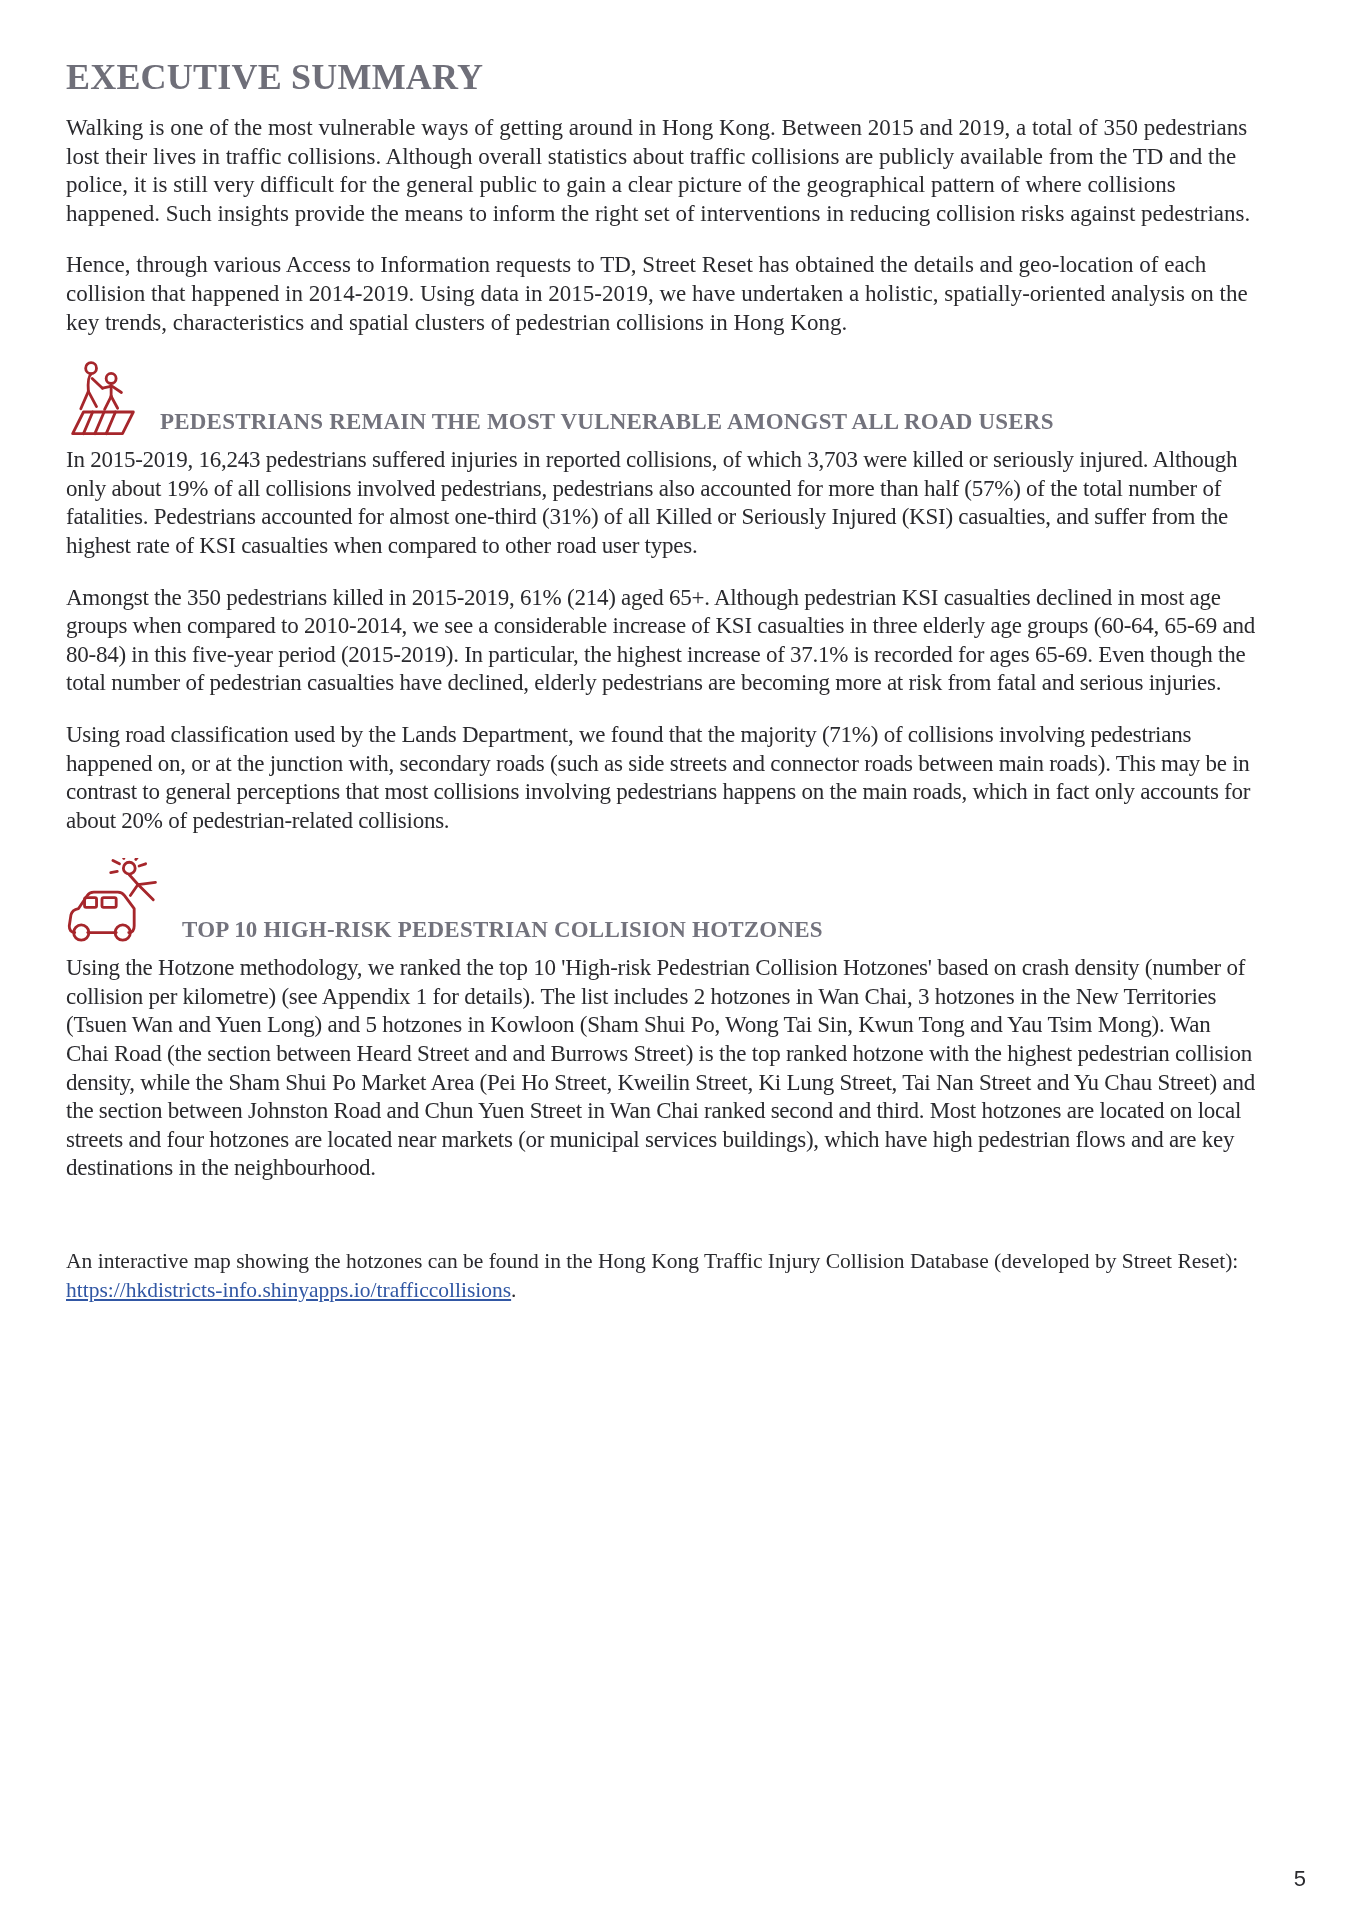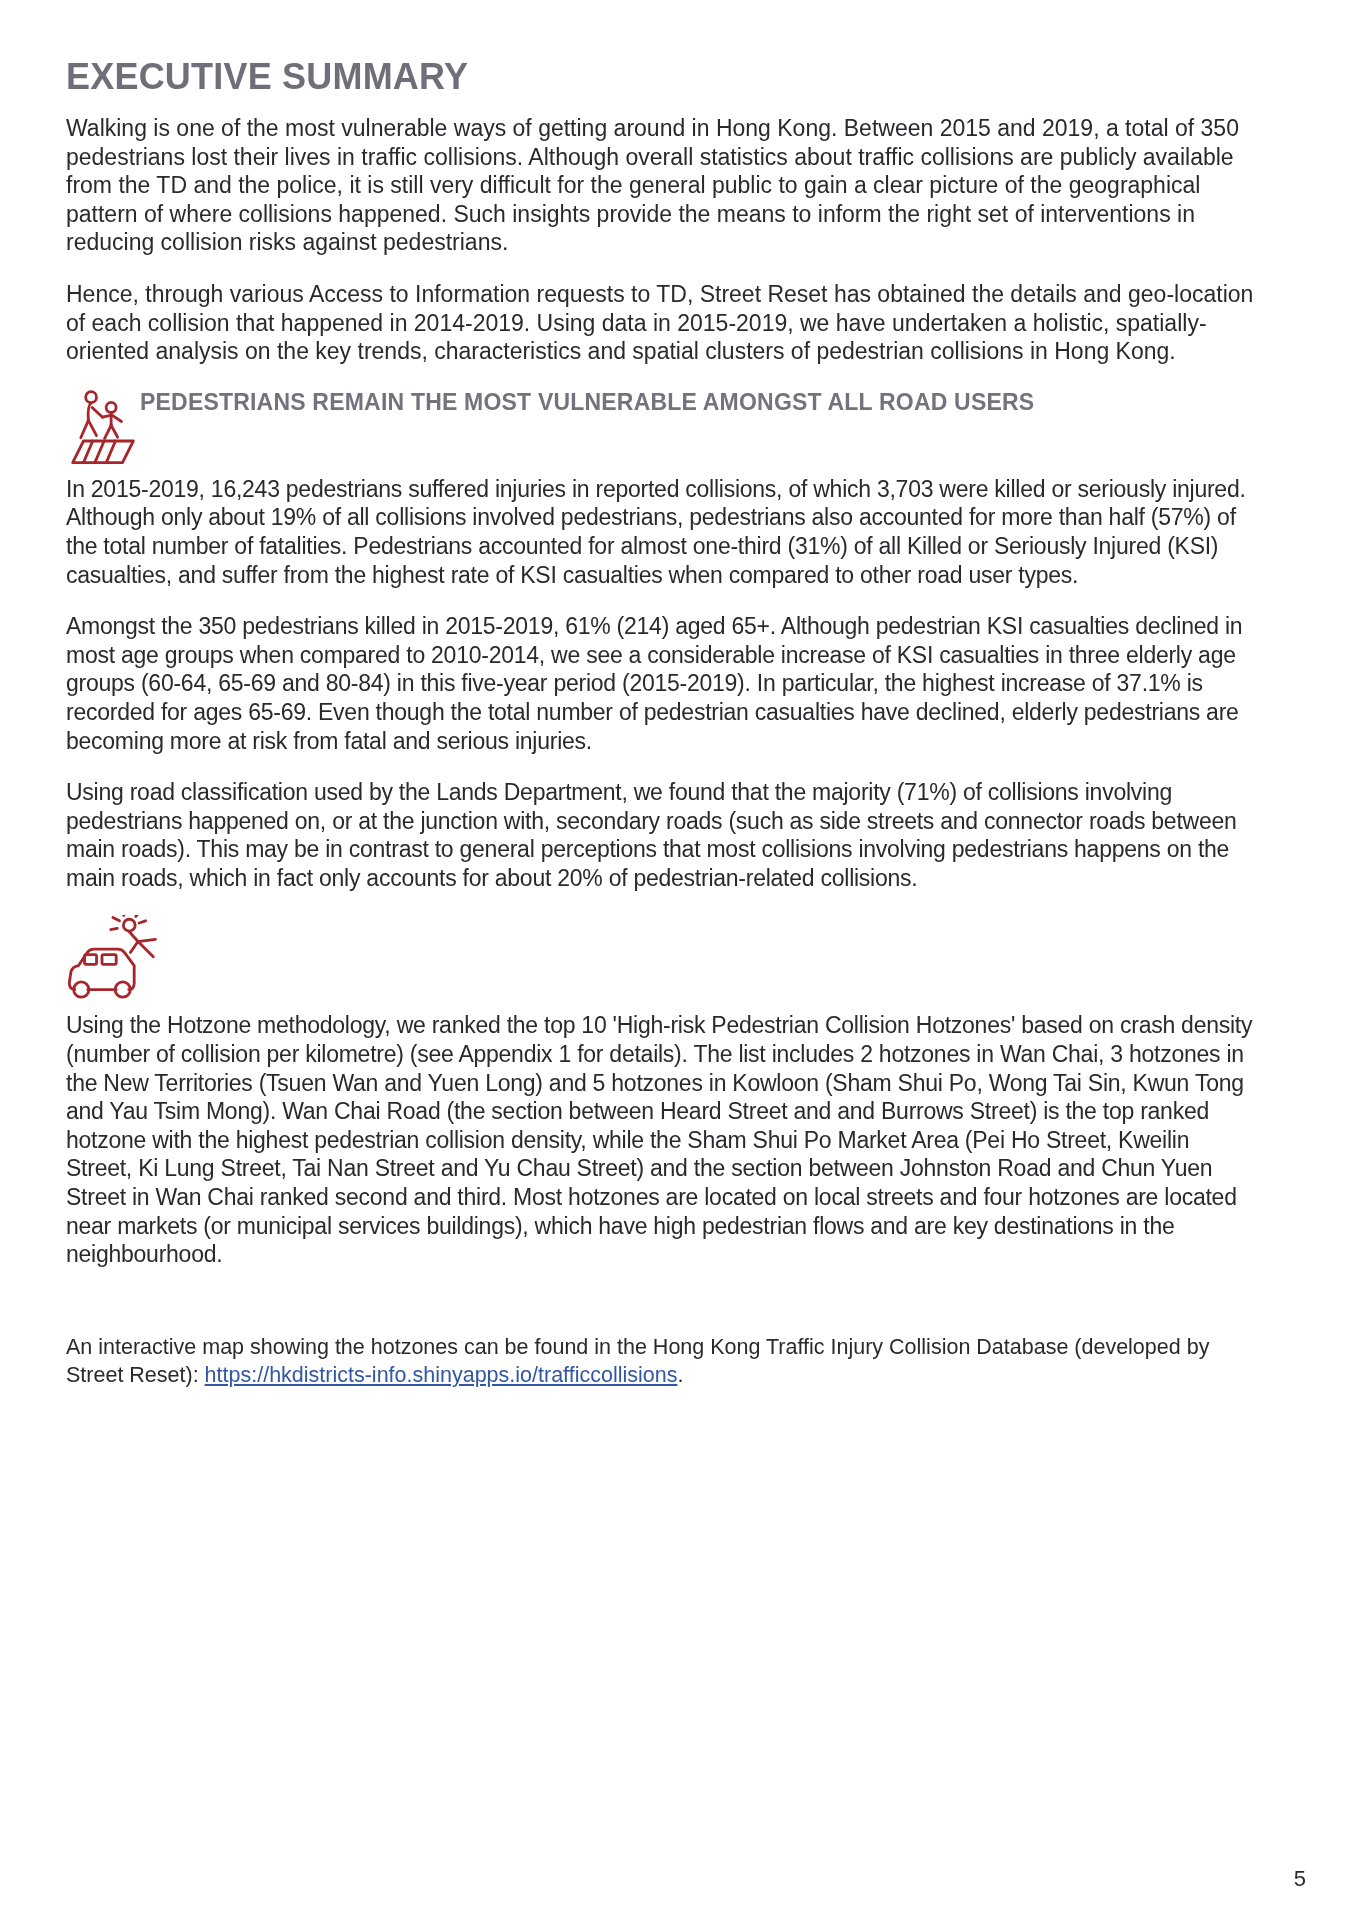--- a/index.html
+++ b/index.html
@@ -7,39 +7,40 @@
   body {
     position: relative;
     height: 1920px;
     font-family: "Liberation Sans", sans-serif;
     color: #2a2a2e;
     overflow: hidden;
   }
   .page {
     padding: 56px 102px 0 66px;
     width: 1358px;
+    font-family: Liberation Serif, serif;
   }
   h1.doc-title {
     font-size: 36px;
     font-weight: bold;
     letter-spacing: 0.2px;
     color: #6f6f79;
     margin-bottom: 16px;
   }
   p.body-text {
     font-size: 23px;
     line-height: 28.6px;
     margin-bottom: 23px;
     color: #2a2a2e;
   }
   p.sec-body { letter-spacing: -0.25px; }
   .icon-row {
     display: flex;
-    align-items: flex-start;
-    gap: 0;
+    align-items: flex-end;
+    gap: 20px;
     margin-top: 14px;
     margin-bottom: 8px;
   }
   .icon-row h2 {
     font-size: 23px;
     font-weight: bold;
     letter-spacing: 0.2px;
     color: #73737d;
     padding-bottom: 3px;
     white-space: nowrap;
@@ -128,20 +129,21 @@
             <path d="M66,24 L80,38"></path>
             <path d="M66,24 L59,34"></path>
             <path d="M49,5 l-6,-3"></path>
             <path d="M53,0 l-2,-4"></path>
             <path d="M64,1 l3,-4"></path>
             <path d="M67,7 l6,-2"></path>
             <path d="M47,12 l-6,1"></path>
           </g>
         </svg>
       </span>
+      <h2>TOP 10 HIGH-RISK PEDESTRIAN COLLISION HOTZONES</h2>
     </div>
     <p class="body-text sec-body">Using the Hotzone methodology, we ranked the top 10 'High-risk Pedestrian Collision Hotzones' based on crash density (number of collision per kilometre) (see Appendix 1 for details). The list includes 2 hotzones in Wan Chai, 3 hotzones in the New Territories (Tsuen Wan and Yuen Long) and 5 hotzones in Kowloon (Sham Shui Po, Wong Tai Sin, Kwun Tong and Yau Tsim Mong). Wan Chai Road (the section between Heard Street and and Burrows Street) is the top ranked hotzone with the highest pedestrian collision density, while the Sham Shui Po Market Area (Pei Ho Street, Kweilin Street, Ki Lung Street, Tai Nan Street and Yu Chau Street) and the section between Johnston Road and Chun Yuen Street in Wan Chai ranked second and third. Most hotzones are located on local streets and four hotzones are located near markets (or municipal services buildings), which have high pedestrian flows and are key destinations in the neighbourhood.</p>
   </div>
 
   <p class="footer-para"><span>An interactive map showing the hotzones can be found in the Hong Kong Traffic Injury Collision Database (developed by Street Reset): </span><a>https://hkdistricts-info.shinyapps.io/trafficcollisions</a><span>.</span></p>
 
 </div>
 
 <div class="page-number">5</div>
 

